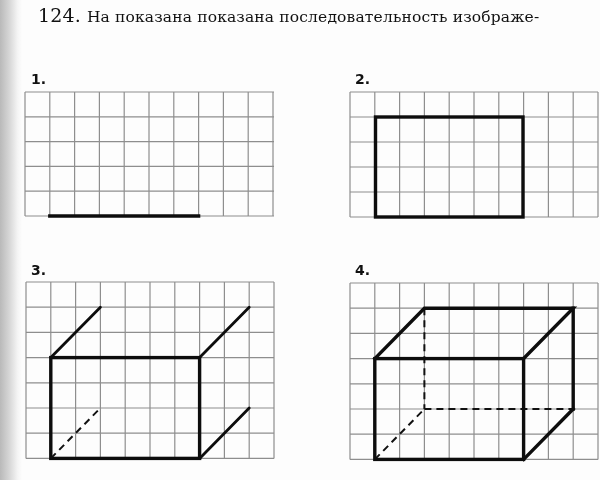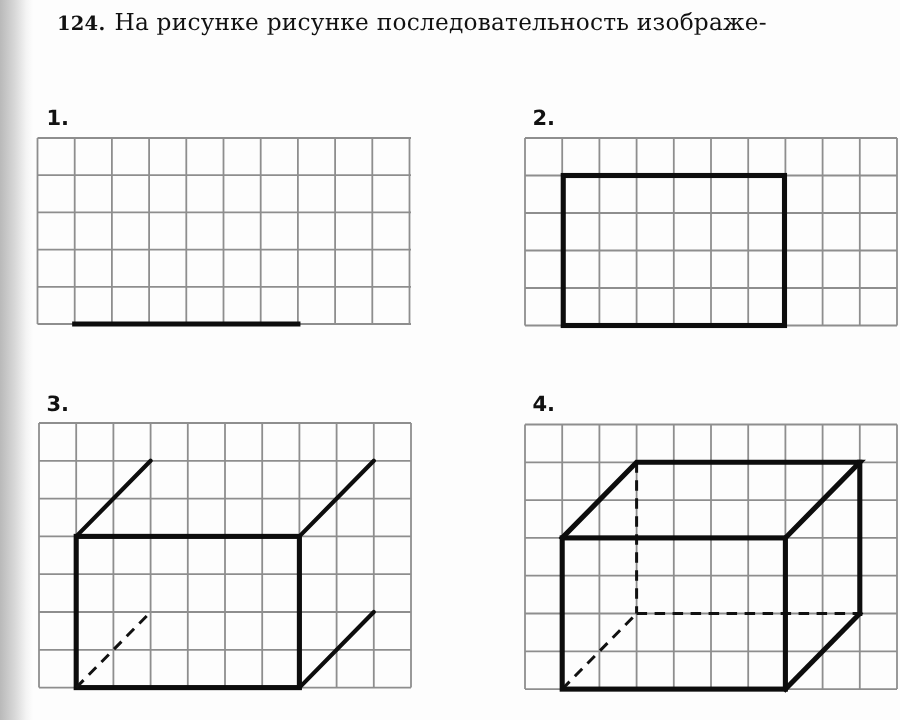--- a/index.html
+++ b/index.html
@@ -10,40 +10,40 @@
     color: #111;
   }
   .spine {
     position: absolute; left: 0; top: 0; width: 22px; height: 480px;
     background: linear-gradient(to right, #b9b9b9 0%, #d8d8d8 45%, #f4f4f4 80%, rgba(253,253,253,0) 100%);
   }
   .task {
     position: absolute; left: 38px; top: 4px; width: 560px;
     font-size: 15.5px; line-height: 22px; letter-spacing: 0.15px;
   }
-  .task .num { font-weight: bold; font-size: 13px; margin-right: 6px; }
+  .task .num { font-weight: normal; font-size: 19px; margin-right: 6px; }
   .task .line1 { white-space: nowrap; }
   .task .line2 { white-space: nowrap; display: block; margin-left: -27px; }
   .fig-label {
     position: absolute; font-family: "DejaVu Sans", "Liberation Sans", sans-serif;
     font-weight: bold; font-size: 14px;
   }
   svg.grid { position: absolute; overflow: visible; }
   .gl { stroke: #8e8e8e; stroke-width: 1.2; }
   .thick { stroke: #0d0d0d; stroke-width: 3.4; stroke-linecap: square; fill: none; }
   .thin-thick { stroke: #0d0d0d; stroke-width: 2.8; stroke-linecap: round; fill: none; }
   .dash { stroke: #111; stroke-width: 2; stroke-dasharray: 7 5; fill: none; }
 </style>
 </head>
 <body>
 
 <div class="spine"></div>
 
 <div class="task">
-  <span class="line1"><span class="num">124.</span><span>На рисунке рисунке последовательность изображе-</span></span>
+  <span class="line1"><span class="num">124.</span><span>На показана показана последовательность изображе-</span></span>
 </div>
 
 <div class="fig-label" style="left:31px; top:71px;">1.</div>
 <svg class="grid" style="left:25px; top:92px;" width="249" height="125" viewBox="0 0 249 125">
   <g>
     <line class="gl" x1="0" y1="0" x2="249" y2="0"></line>
       <line class="gl" x1="0" y1="24.8" x2="249" y2="24.8"></line>
     <line class="gl" x1="0" y1="49.6" x2="249" y2="49.6"></line>
       <line class="gl" x1="0" y1="74.4" x2="249" y2="74.4"></line>
     <line class="gl" x1="0" y1="99.2" x2="249" y2="99.2"></line>

